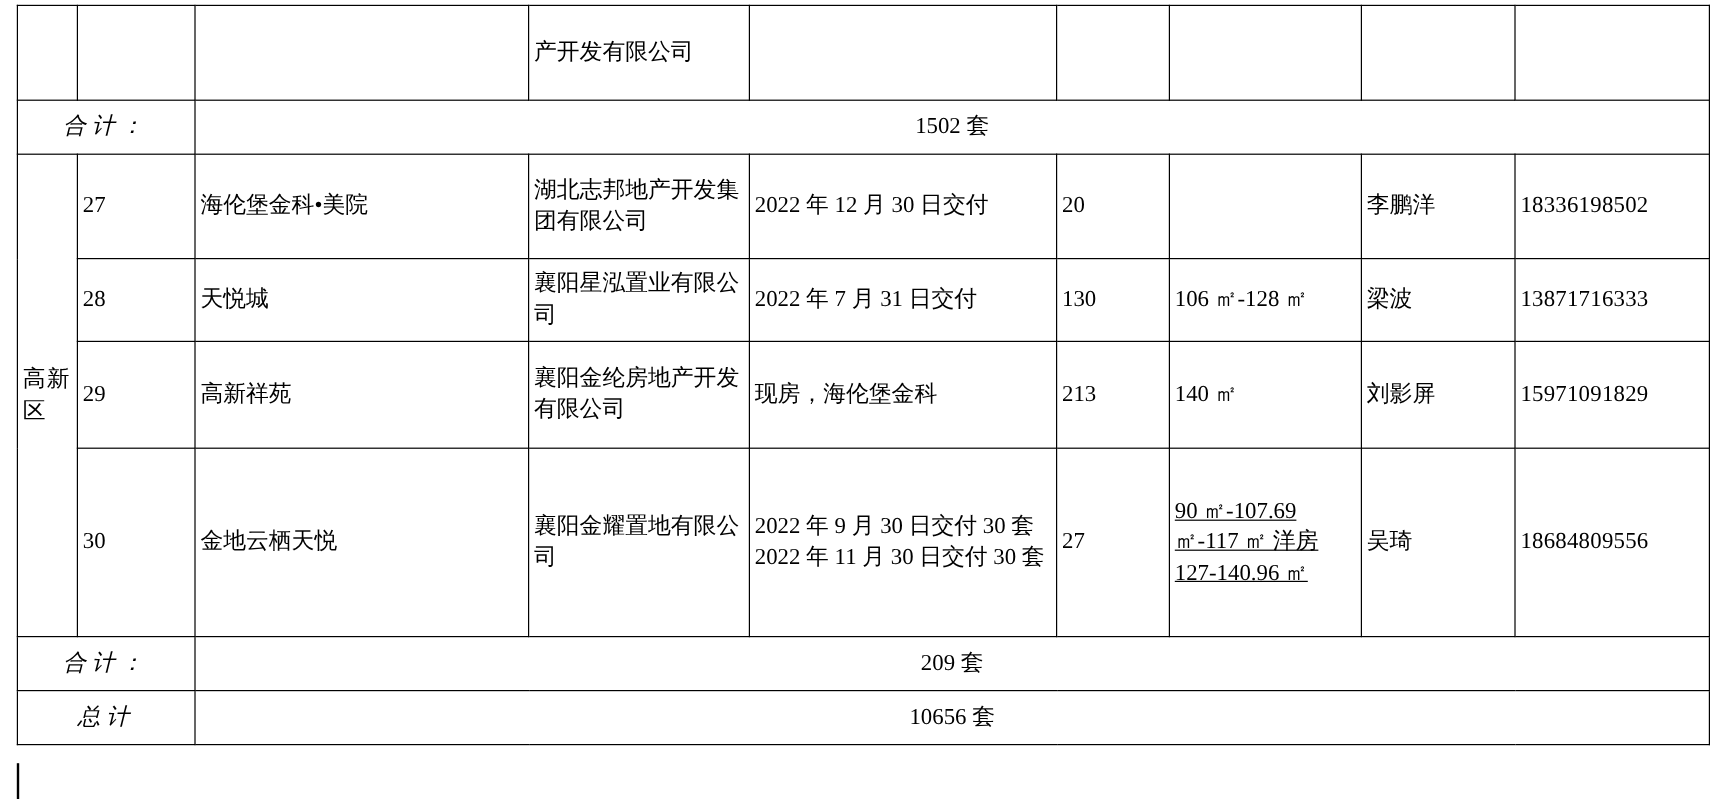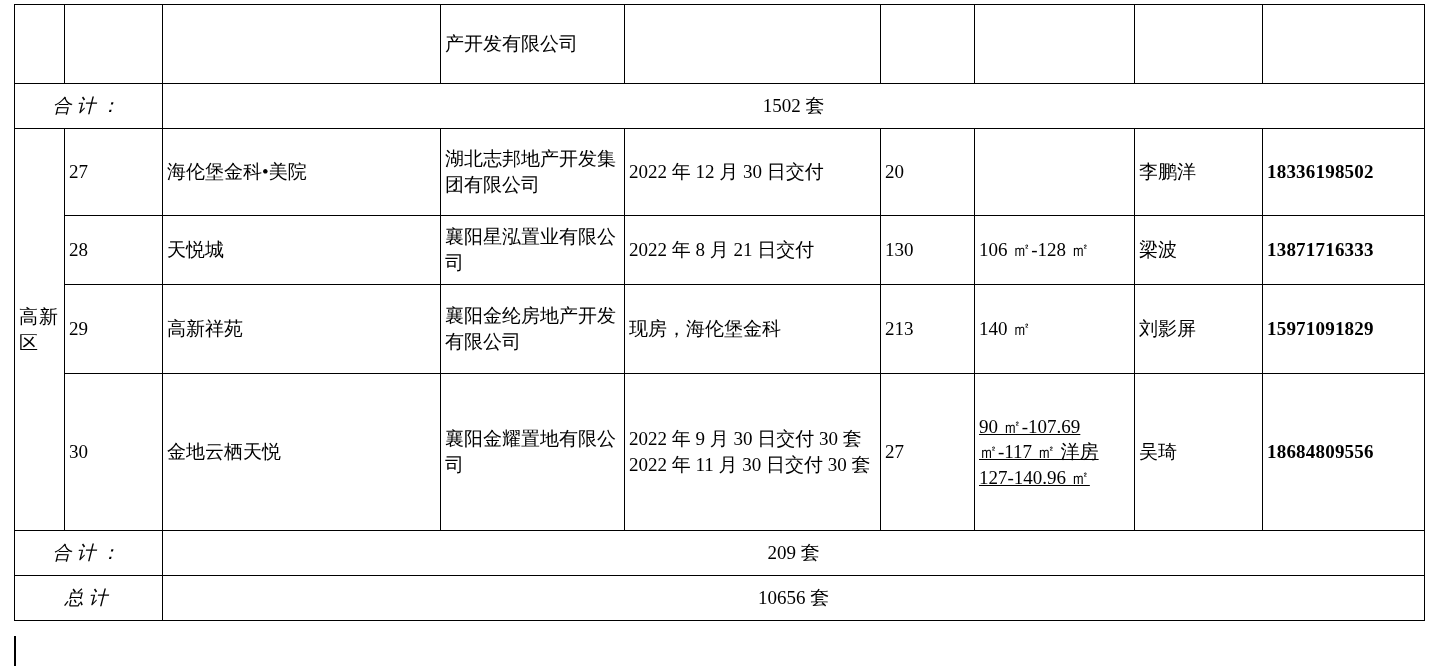--- a/index.html
+++ b/index.html
@@ -48,21 +48,21 @@
   td.region {
     font-size: 19px;
     letter-spacing: 1px;
     line-height: 1.45;
   }
   td.left-align {
     text-align: left;
     padding-left: 8px;
   }
   td.phone {
-    font-weight: bold;
+    font-weight: normal;
     font-family: "Liberation Serif", "DejaVu Serif", serif;
     letter-spacing: 0.2px;
     font-size: 19px;
   }
   td.total-label {
     font-size: 20px;
     letter-spacing: 5px;
     text-align: center;
     font-style: italic;
   }
@@ -144,21 +144,21 @@
         <td>20</td>
         <td></td>
         <td>李鹏洋</td>
         <td class="phone">18336198502</td>
       </tr>
 
       <tr class="row-28">
         <td>28</td>
         <td>天悦城</td>
         <td class="left-align">襄阳星泓置业有限公司</td>
-        <td>2022 年 8 月 21 日交付</td>
+        <td>2022 年 7 月 31 日交付</td>
         <td>130</td>
         <td>106 ㎡-128 ㎡</td>
         <td>梁波</td>
         <td class="phone">13871716333</td>
       </tr>
 
       <tr class="row-29">
         <td>29</td>
         <td>高新祥苑</td>
         <td class="left-align">襄阳金纶房地产开发有限公司</td>

